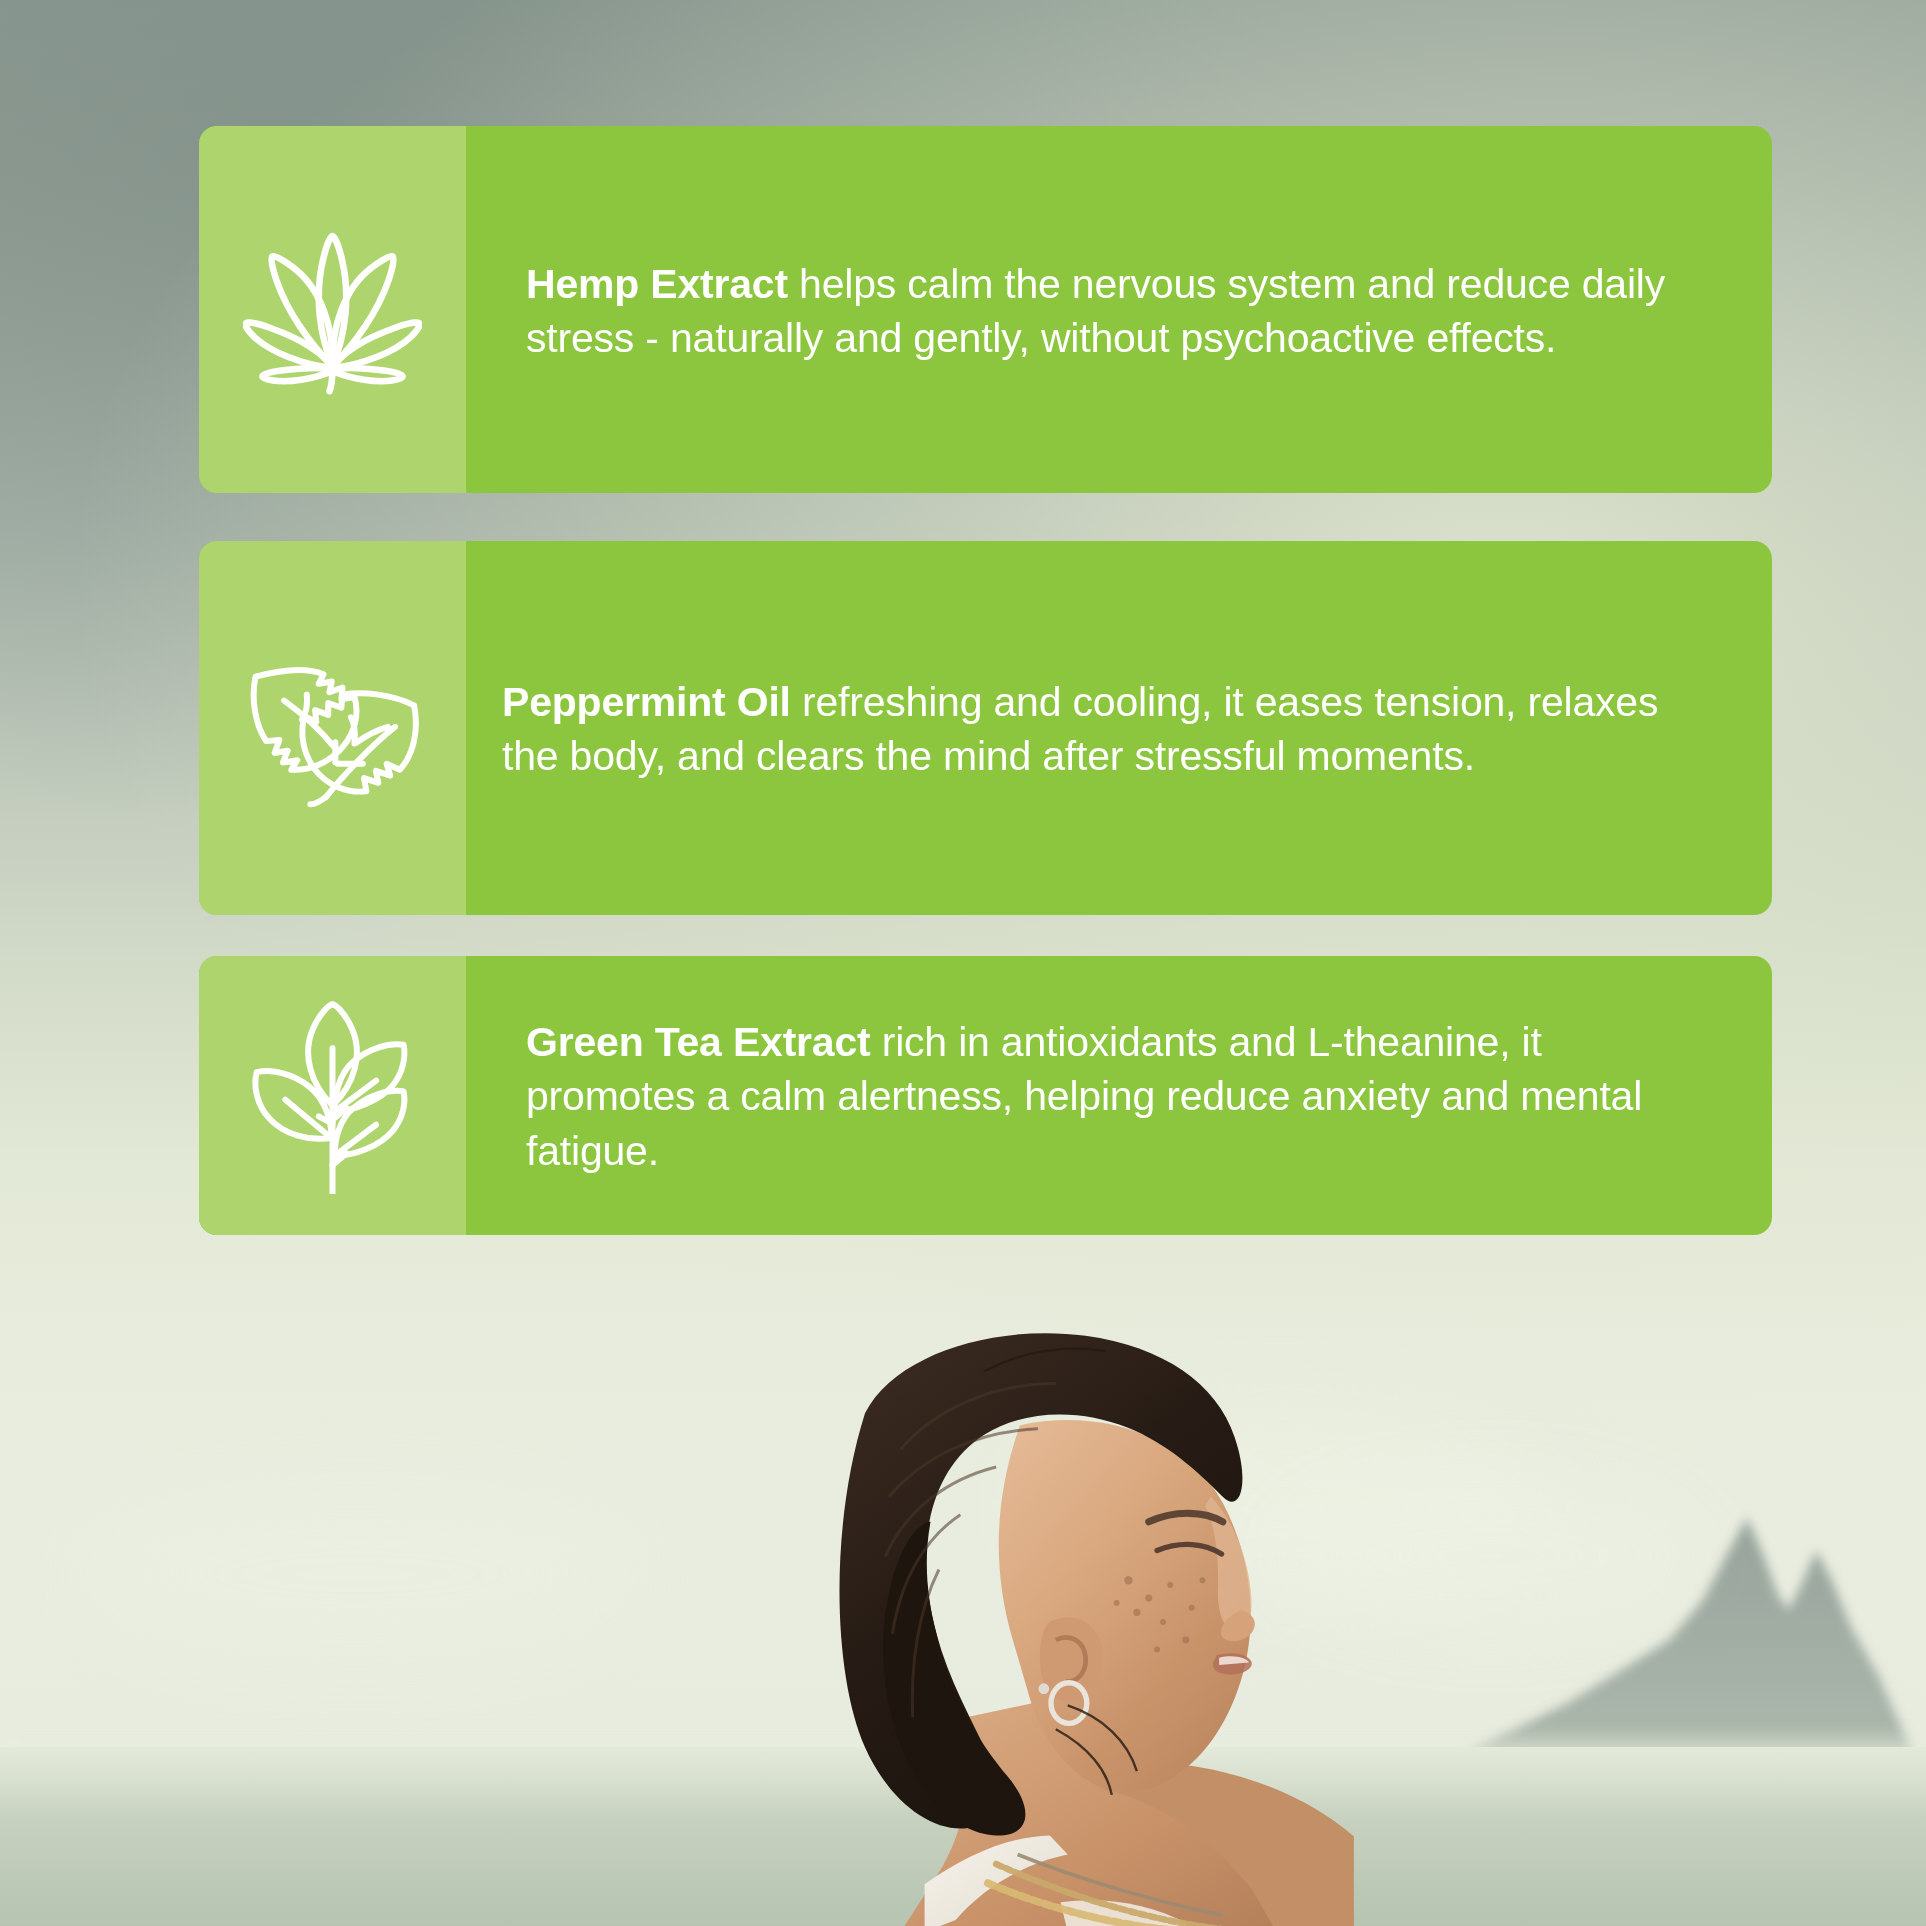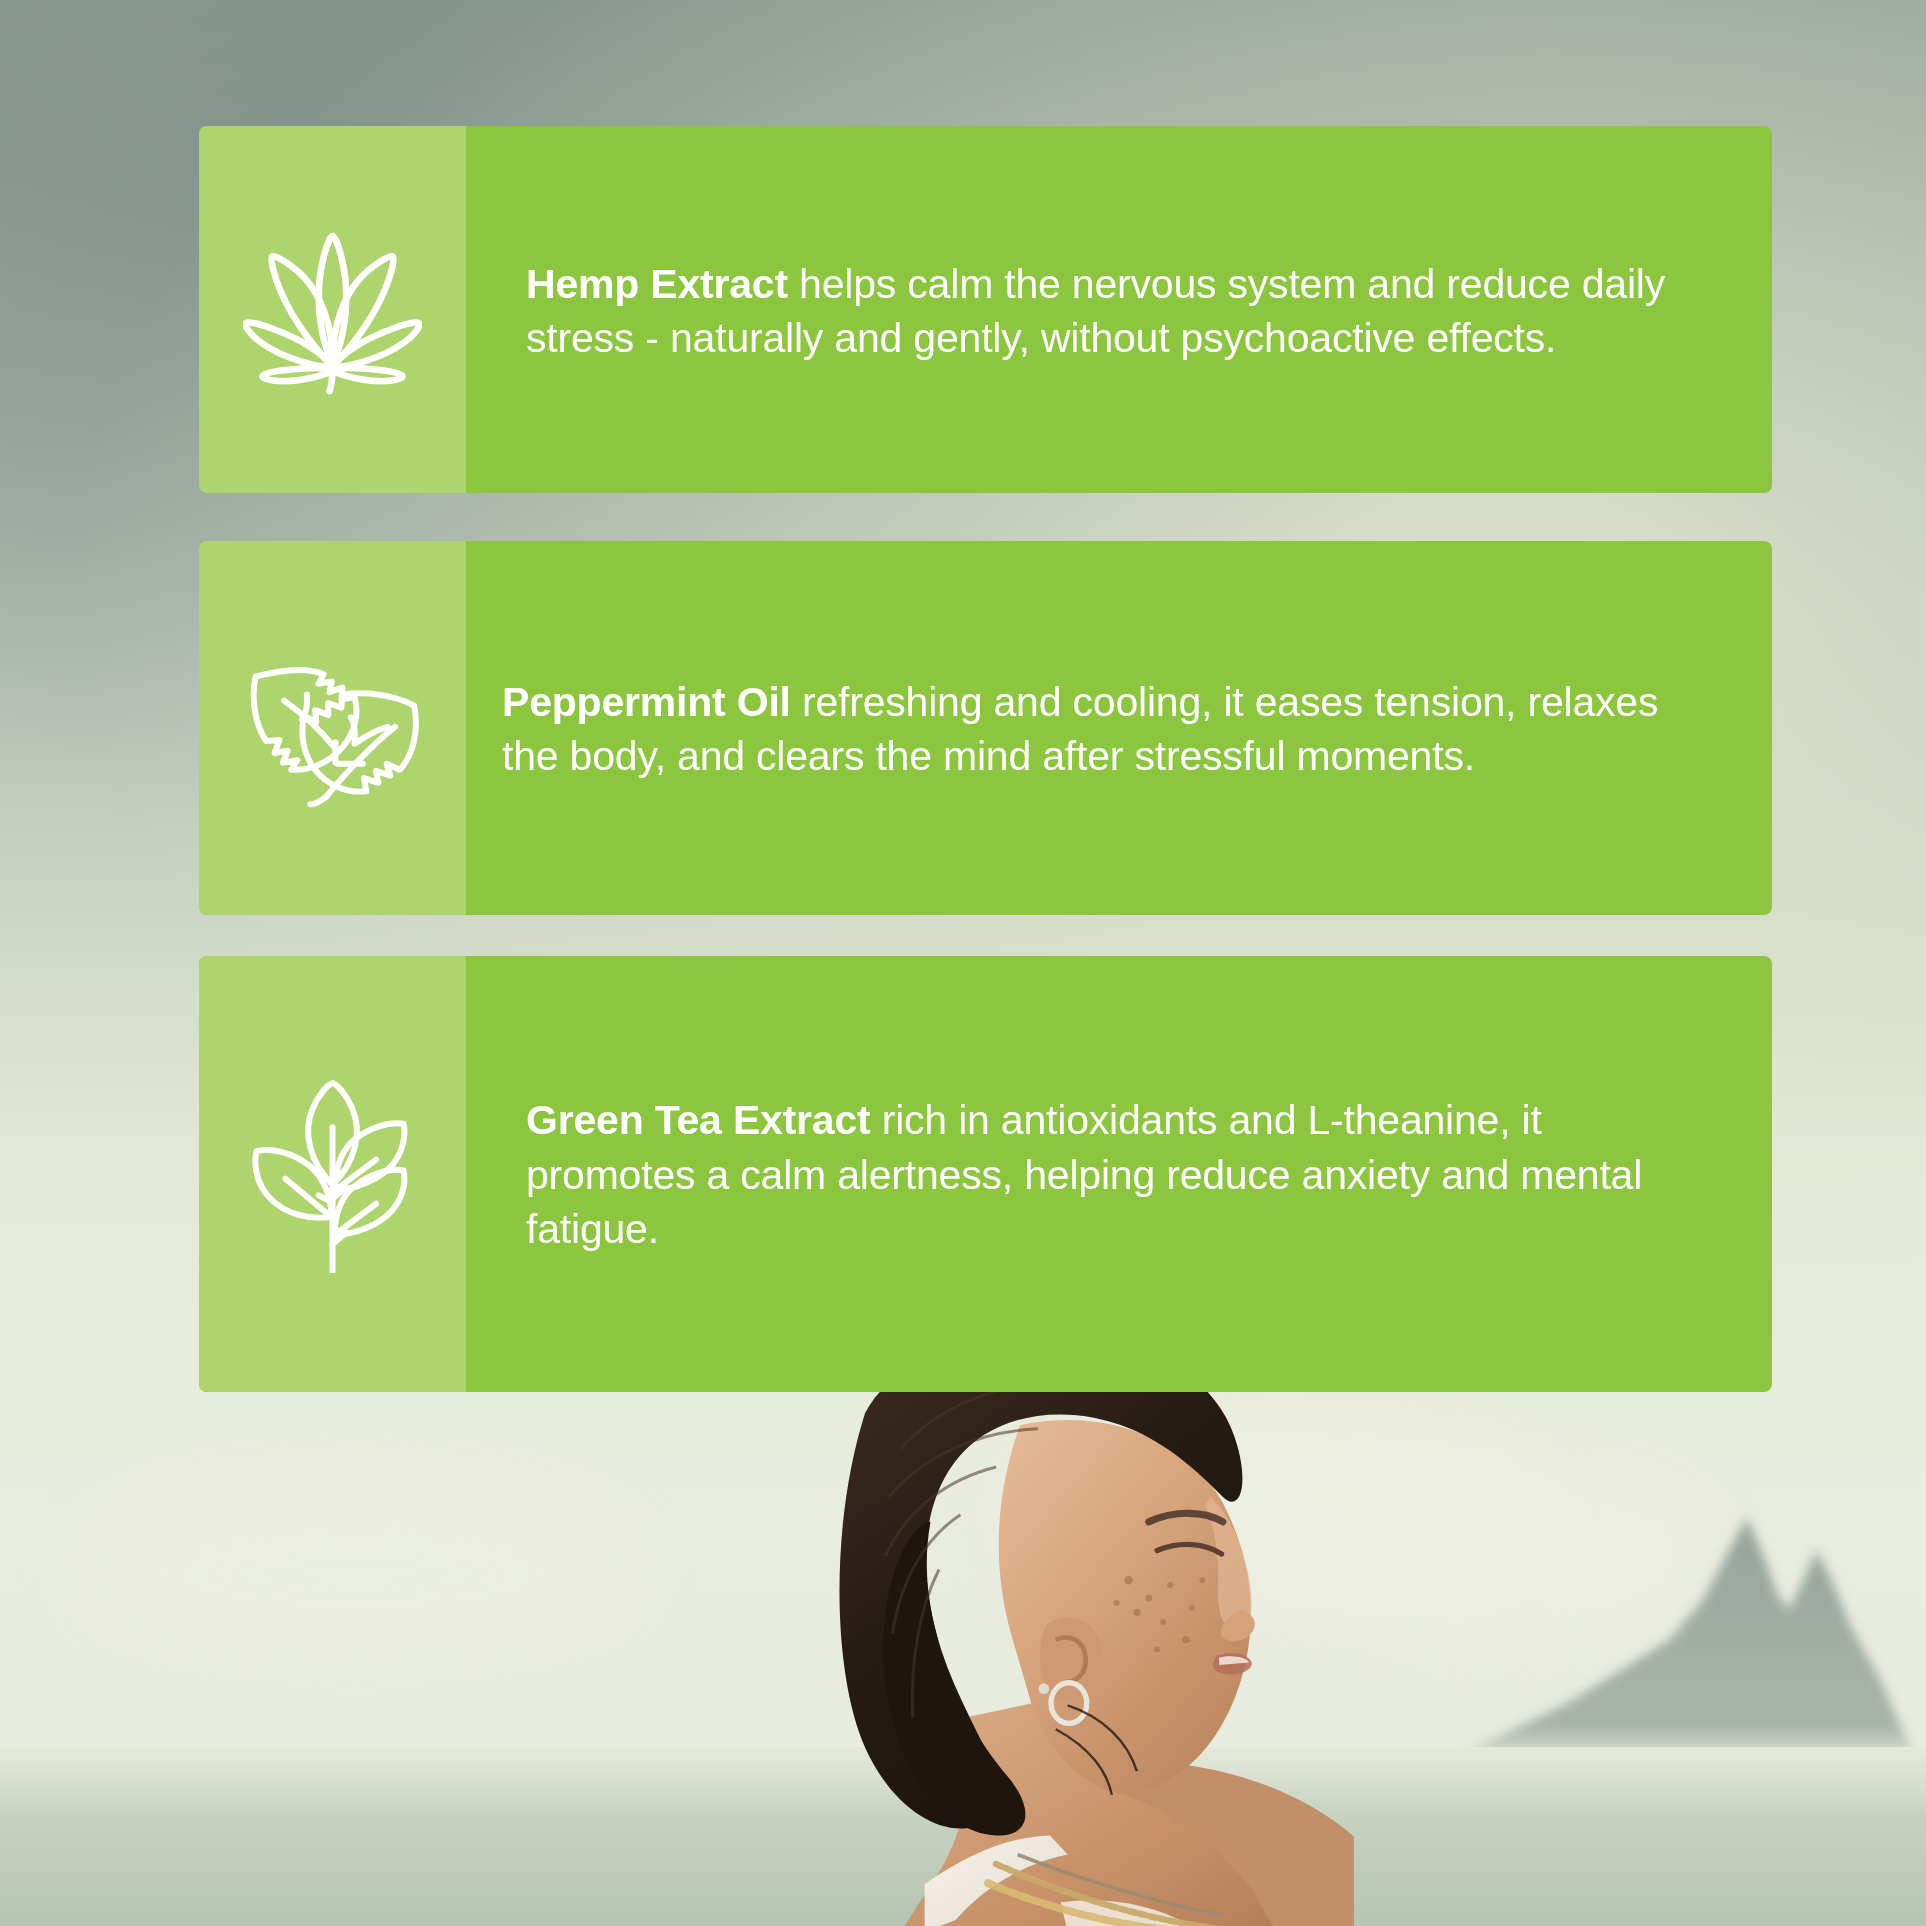--- a/index.html
+++ b/index.html
@@ -75,21 +75,21 @@
 
   
   .woman { position:absolute; left:686px; top:1300px; width:668px; height:632px; }
   .woman svg { width:100%; height:100%; display:block; }
 
   
   .cards { position:absolute; left:0; top:0; width:100%; }
   .card {
     position:absolute;
     left:199px; width:1573px;
-    border-radius:8px;
+    border-radius:18px;
     overflow:hidden;
     display:flex;
     align-items:stretch;
     background:#8cc63e;
   }
   .card .icon-panel {
     width:267px; flex:0 0 267px;
     background:#aed56d;
     display:flex; align-items:center; justify-content:center;
   }
@@ -103,21 +103,21 @@
     color:#ffffff;
     font-size:41px;
     line-height:1.33;
     letter-spacing:-0.2px;
     font-weight:400;
   }
   .card .body p b { font-weight:700; }
 
   #card-hemp  { top:126px;  height:367px; }
   #card-mint  { top:541px;  height:374px; }
-  #card-tea   { top:956px; height:436px; }
+  #card-tea   { top:956px; height:279px; }
 
   #card-hemp .body  { padding-top:3.6px; }
   #card-mint .body  { padding-top:2.4px;padding-left:36px; }
   #card-tea  .body  { padding-top:2.4px; }
 </style>
 </head>
 <body>
 
 <div id="photo">
   <div class="sky"></div>

